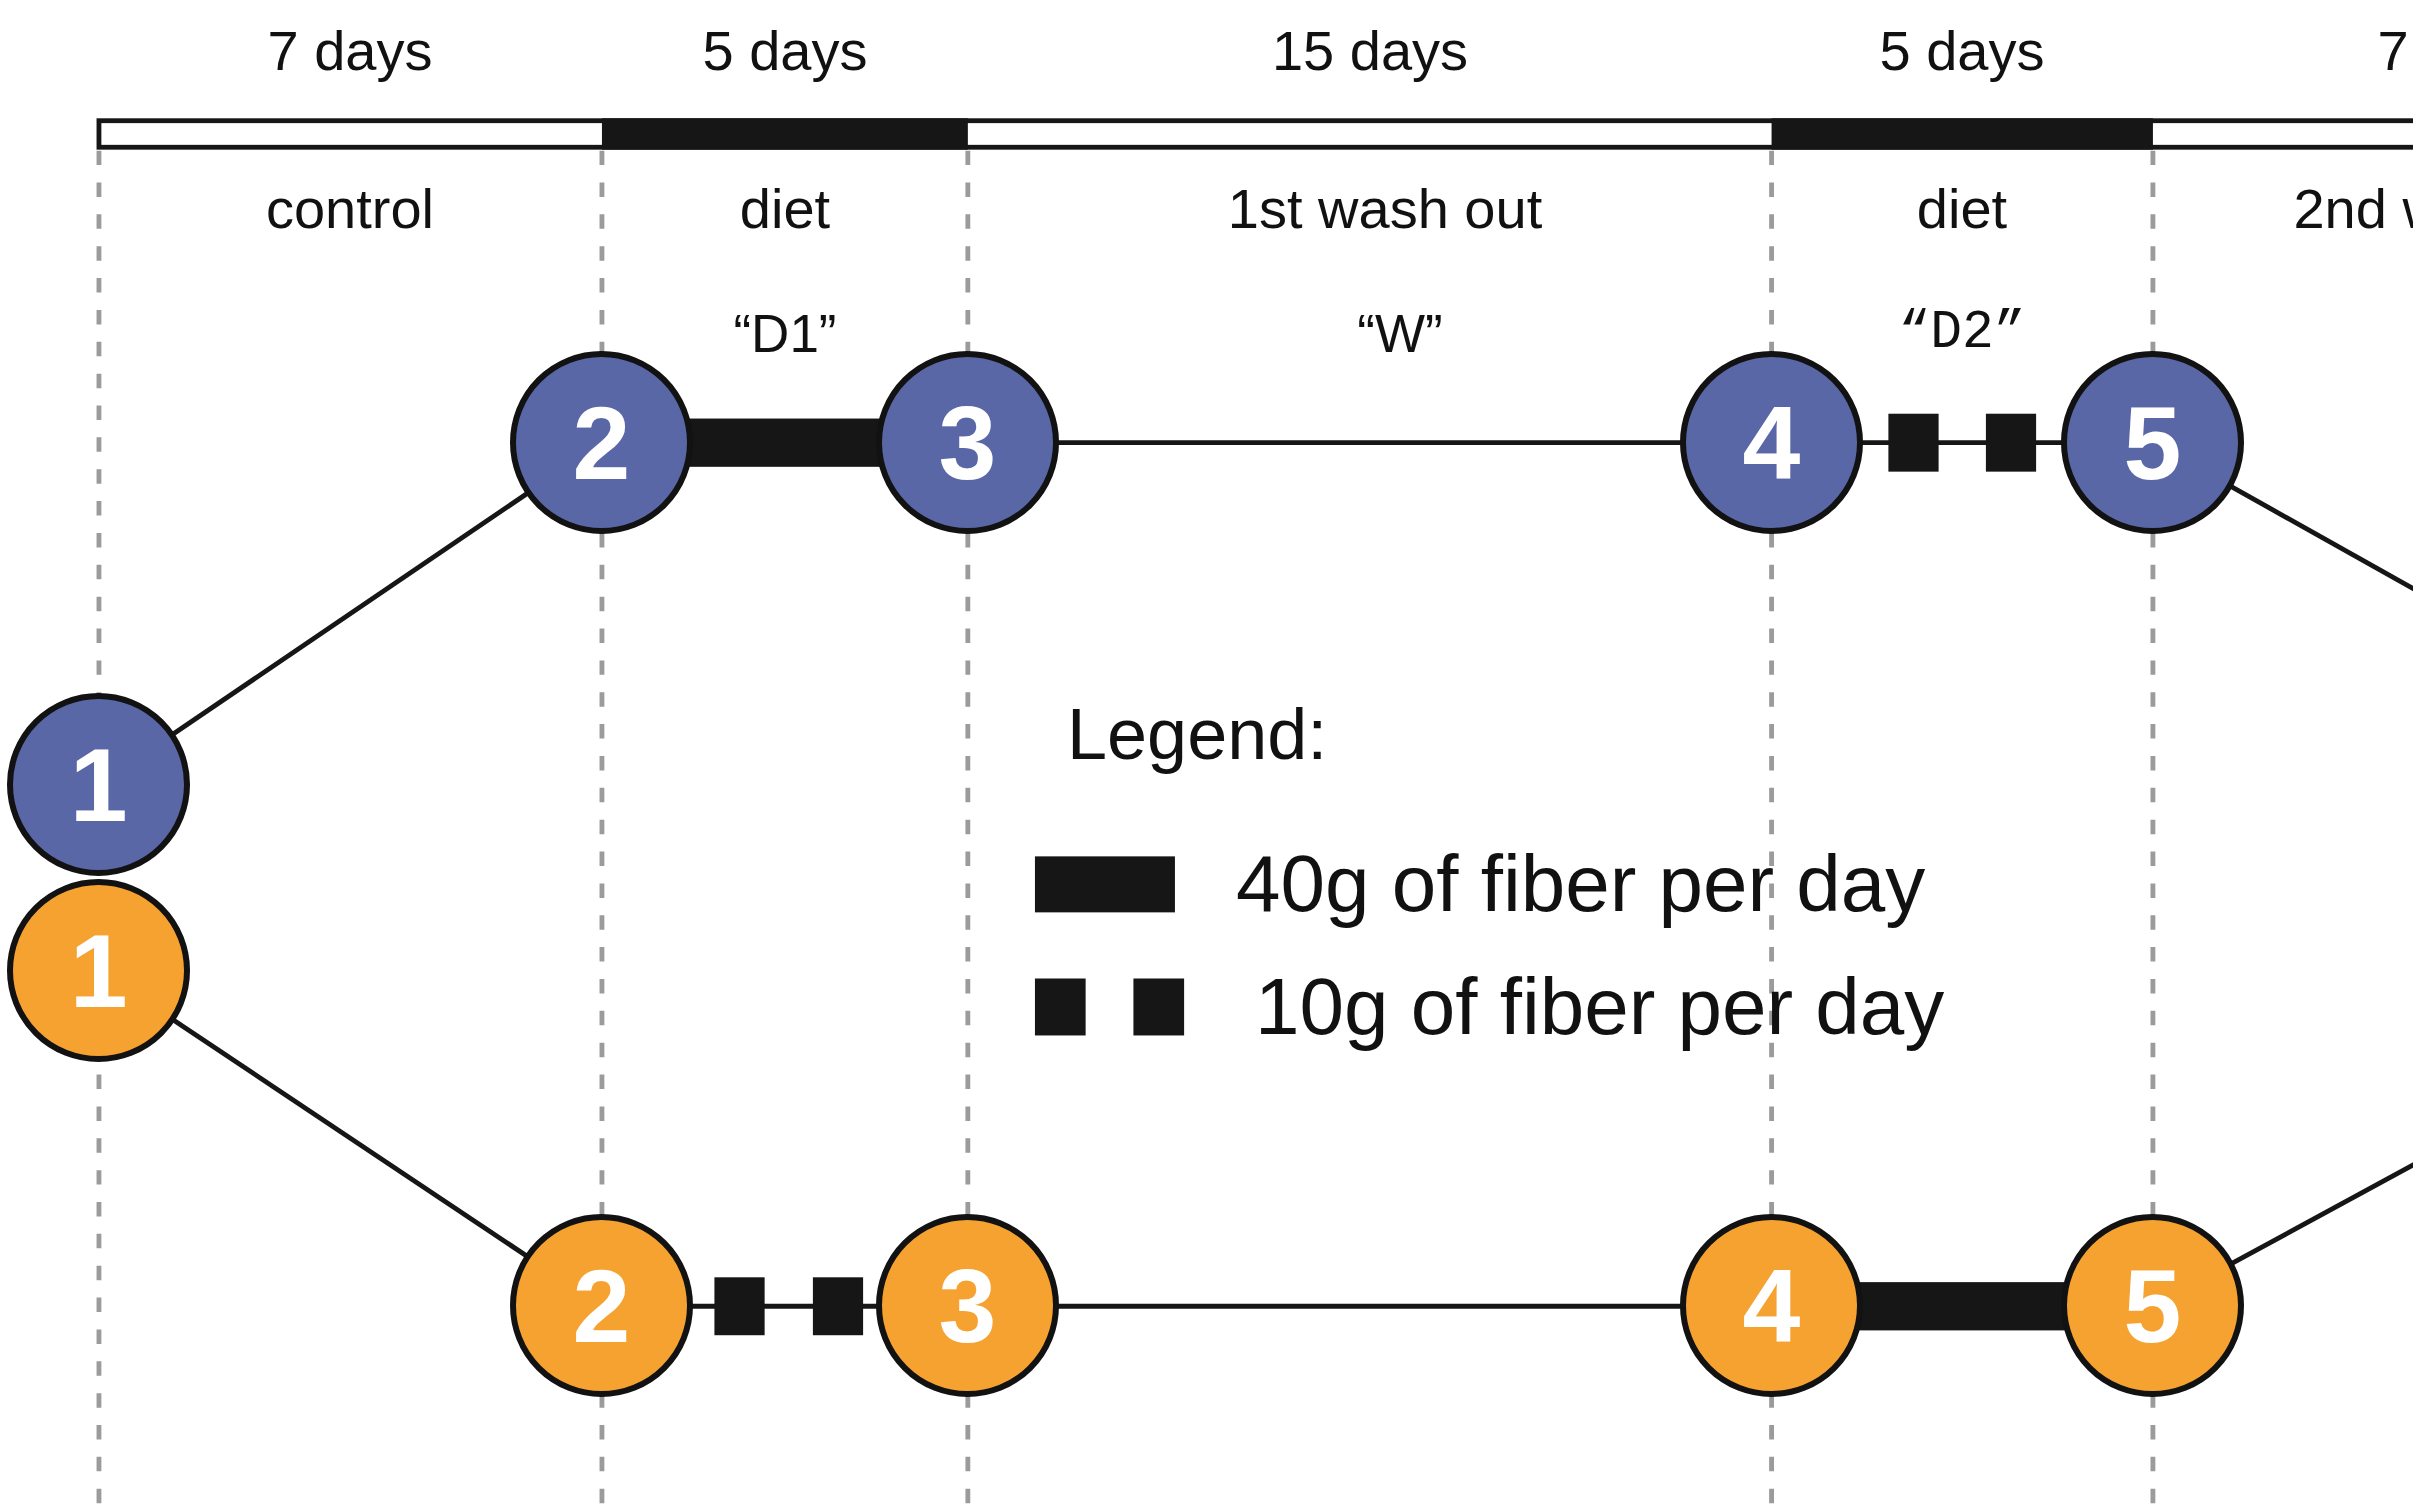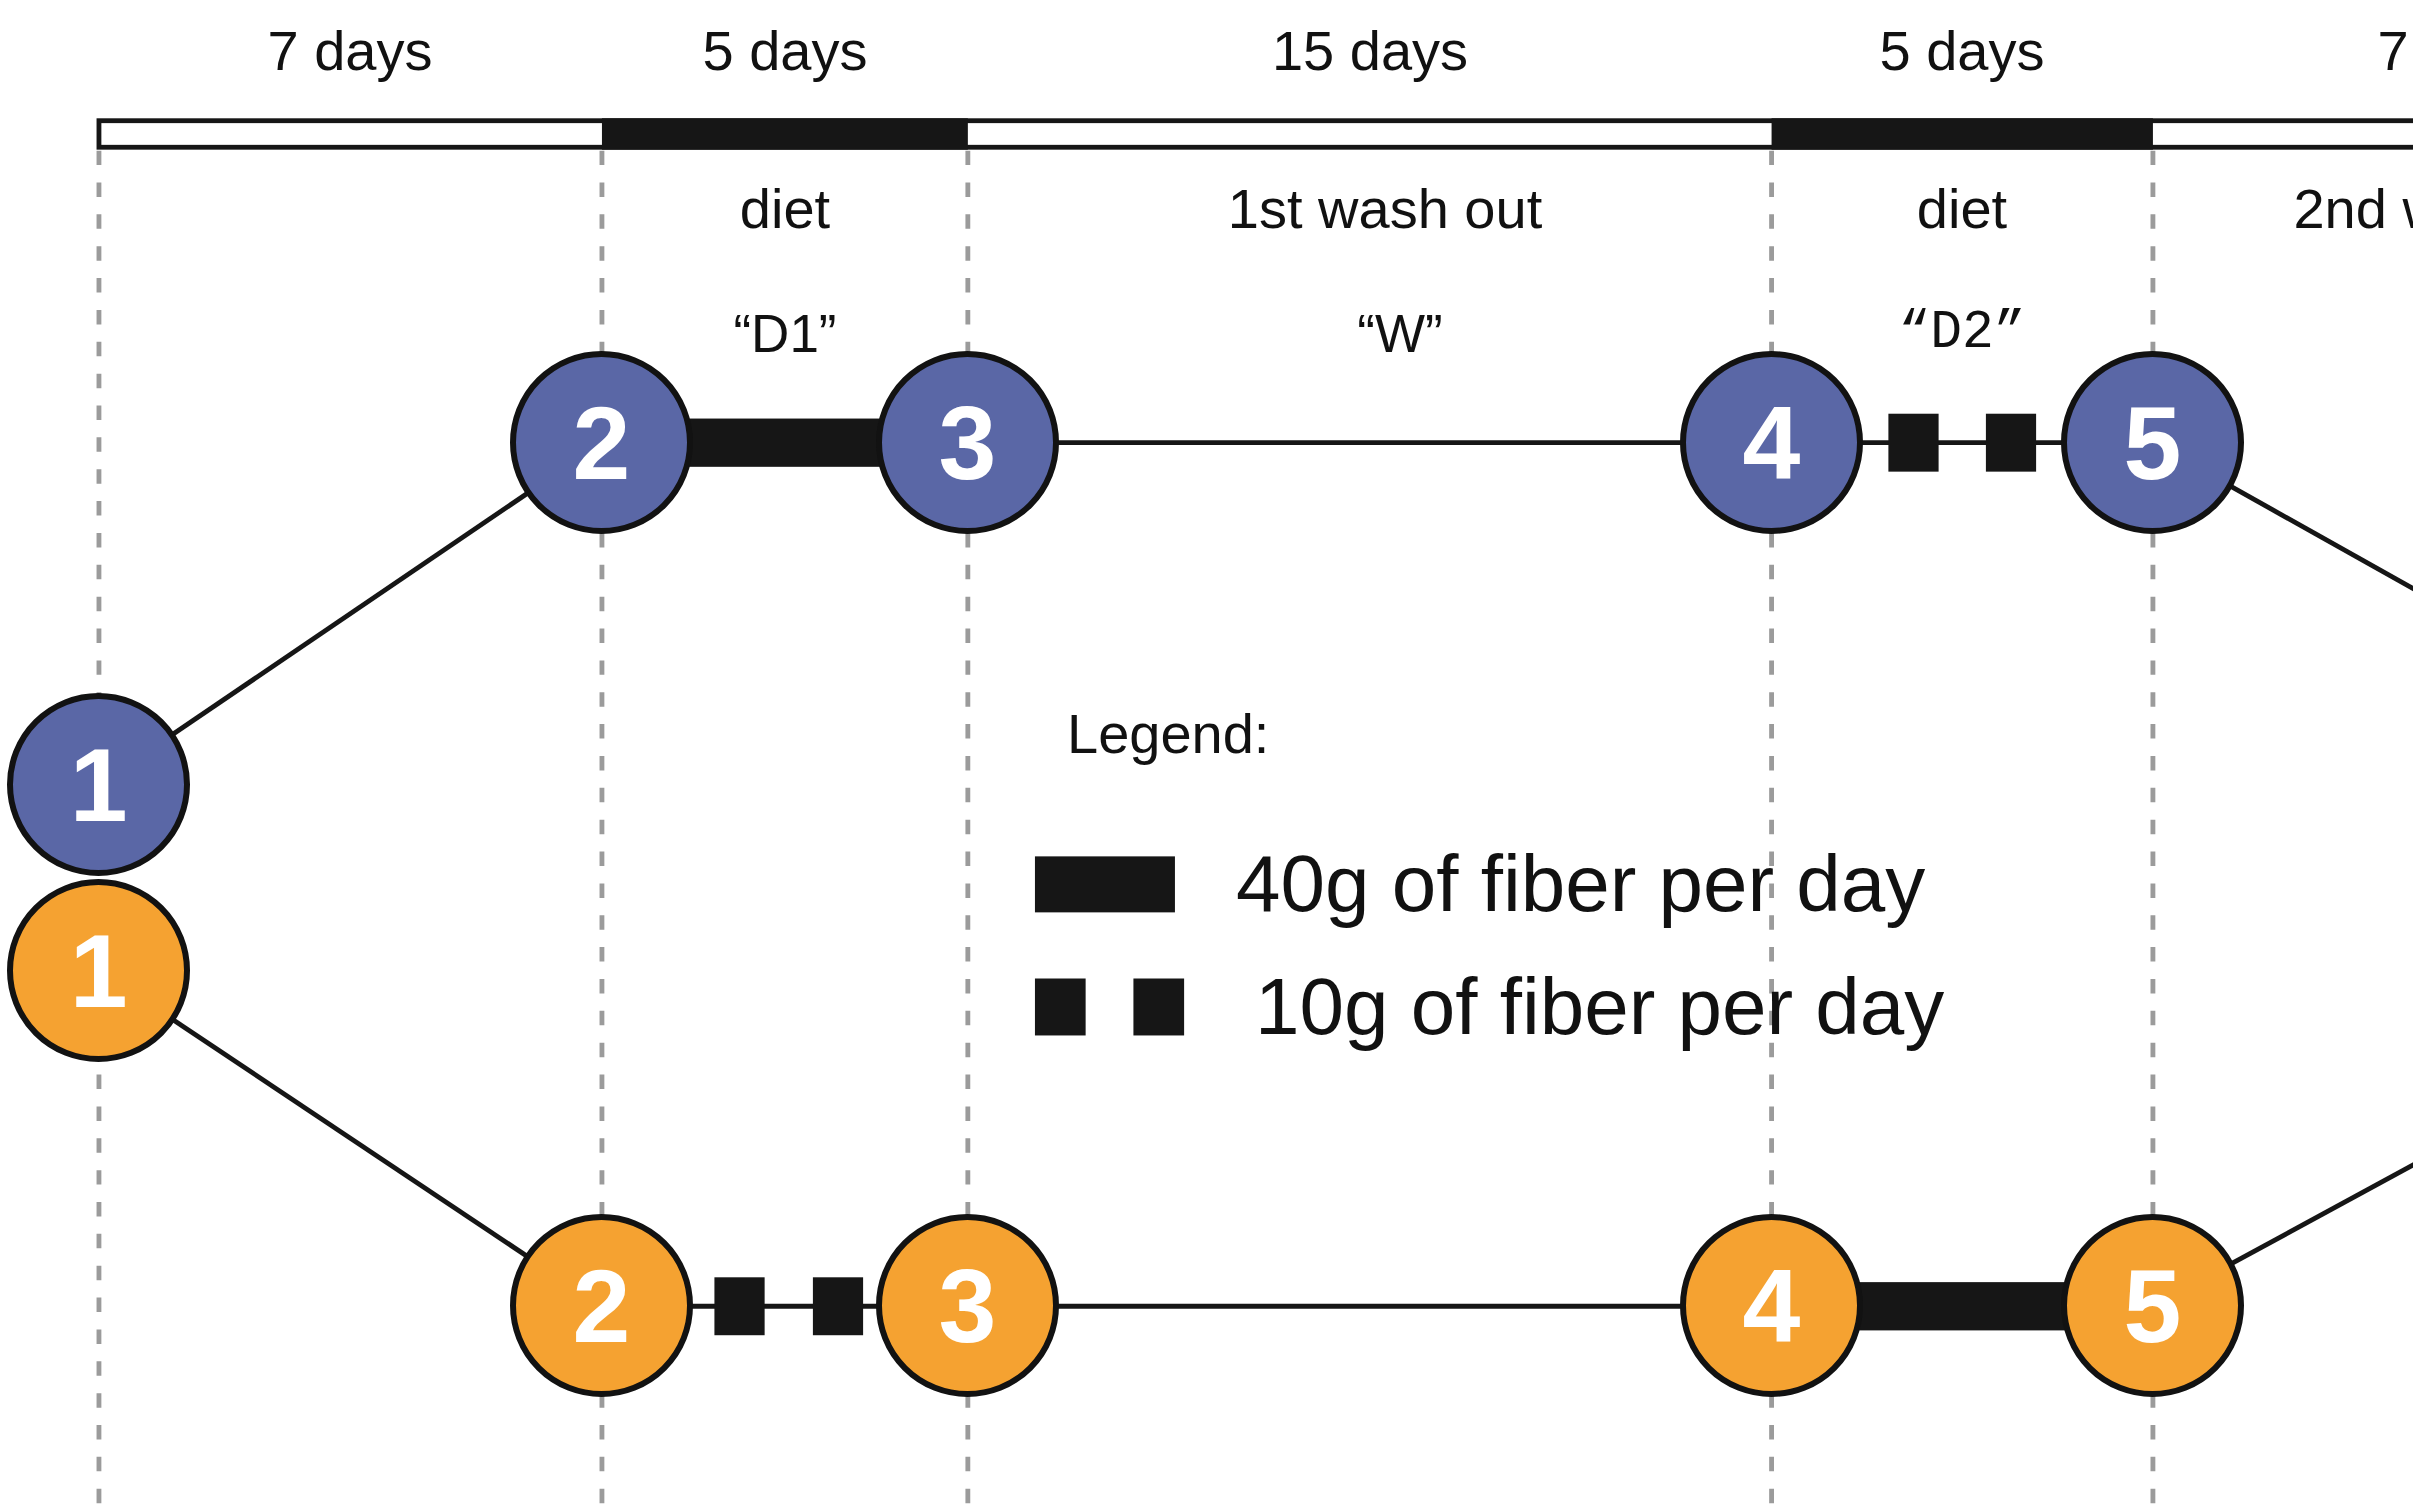--- a/index.html
+++ b/index.html
@@ -14,21 +14,21 @@
   #shapes{position:absolute;left:0;top:0;width:2877px;height:1510px;}
   .lbl{
     position:absolute;
     transform:translate(-50%,-50%);
     white-space:nowrap;
     font-size:56px;
     line-height:1;
     color:#111111;
   }
   .code-lbl{font-size:53px;}
-  .legend-title{font-size:56px;}
+  .legend-title{font-size:72px;}
   .legend-item-lbl{font-size:80px;}
   .node{
     position:absolute;
     width:183px;height:183px;
     box-sizing:border-box;
     border:6.8px solid #121212;
     border-radius:50%;
     display:flex;align-items:center;justify-content:center;
     font-size:104px;font-weight:bold;color:#ffffff;
     line-height:1;
@@ -82,20 +82,21 @@
       <rect x="2348" y="2027" width="105" height="118" fill="#161616"></rect>
     </g>
   </svg>
 
   <div class="lbl" style="left:350px;  top:51px;">7 days</div>
   <div class="lbl" style="left:785px; top:51px;">5 days</div>
   <div class="lbl" style="left:1370px; top:51px;">15 days</div>
   <div class="lbl" style="left:1962px; top:51px;">5 days</div>
   <div class="lbl" style="left:2460px; top:51px;">7 days</div>
 
+  <div class="lbl" style="left:350px;  top:209px;">control</div>
   <div class="lbl" style="left:785px; top:209px;">diet</div>
   <div class="lbl" style="left:1385px; top:209px;">1st wash out</div>
   <div class="lbl" style="left:1962px; top:209px;">diet</div>
   <div class="lbl" style="left:2460px; top:209px;">2nd wash out</div>
 
   <div class="lbl code-lbl" style="left:785px; top:333px;">“D1”</div>
   <div class="lbl code-lbl" style="left:1400px; top:333px;">“W”</div>
   <div class="lbl code-lbl" style="left:1962px; top:333px;font-family:Liberation Mono, monospace;">“D2”</div>
 
   <div class="node blue" style="left:7.2px;   top:693px;">

